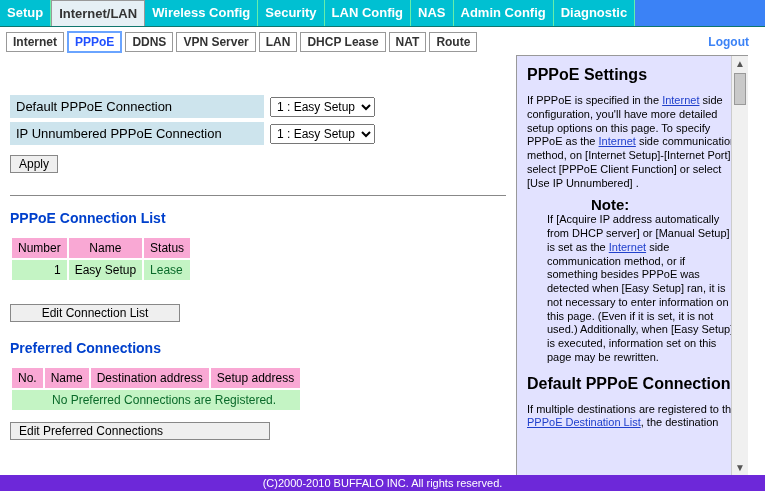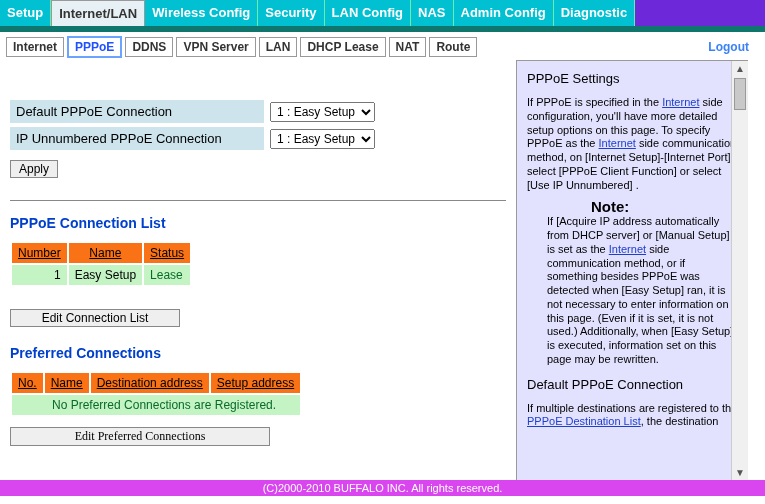--- a/index.html
+++ b/index.html
@@ -5,22 +5,22 @@
 html, body {
   margin: 0;
   padding: 0;
   font-family: Arial, Helvetica, sans-serif;
   font-size: 12px;
   background: #fff;
   width: 765px;
 }
 .topnav {
   display: flex;
-  background: #6d28d9;
-  border-bottom: 6px solid #0f766e;
+  background: #3b82f6;
+  border-bottom: 1px solid #0f766e;
 }
 .topnav .tab {
   padding: 5px 7px;
   font-size: 13px;
   font-weight: bold;
   color: #fff;
   border-right: 1px solid #6ea;
   background: #00c0d2;
   cursor: pointer;
   white-space: nowrap;
@@ -144,39 +144,37 @@
   color: #0040cc;
   font-size: 14px;
   font-weight: bold;
   margin: 14px 0 10px 0;
 }
 table.list {
   border-collapse: separate;
   border-spacing: 2px;
 }
 table.list th {
-  background: #f97316;
+  background: #f9a8d4;
   font-weight: normal;
   padding: 3px 6px;
   font-size: 12px;
-  text-decoration: underline;
 }
 table.list td {
   background: #c4f4c4;
   padding: 3px 6px;
   font-size: 12px;
 }
 .wide-btn {
   width: 260px;
-  text-align: center;
-  font-family: Liberation Serif, serif;
+  text-align: left;
 }
 .side h4 {
-  font-size: 13px;
-  font-weight: normal;
+  font-size: 16px;
+  font-weight: bold;
   margin: 2px 0 10px 0;
 }
 .side p, .side div.para {
   font-size: 11px;
   margin: 0 0 6px 0;
   line-height: 1.25;
 }
 .side a {
   color: #2040cc;
   text-decoration: underline;
@@ -184,21 +182,21 @@
 }
 .notebox {
   margin-left: 20px;
 }
 .notebox .notetitle {
   font-weight: bold;
   font-size: 15px;
   margin-left: 44px;
 }
 .footer {
-  background: #d946ef;
+  background: #6d28d9;
   color: #fff;
   text-align: center;
   font-size: 11px;
   padding: 2px 13px;
 }
 .enable { color: #0a6a2a; }
 table.preferred td.msg {
   text-align: center;
   color: #0a6a2a;
   padding-left: 22px;

